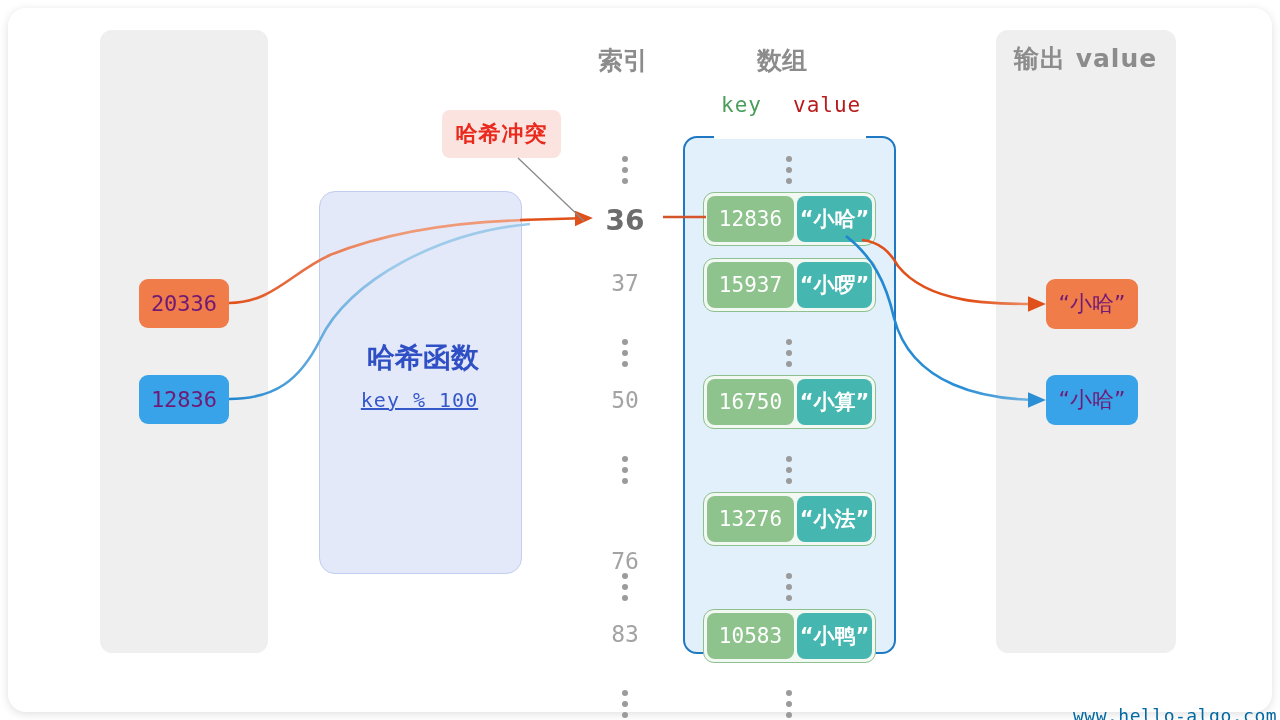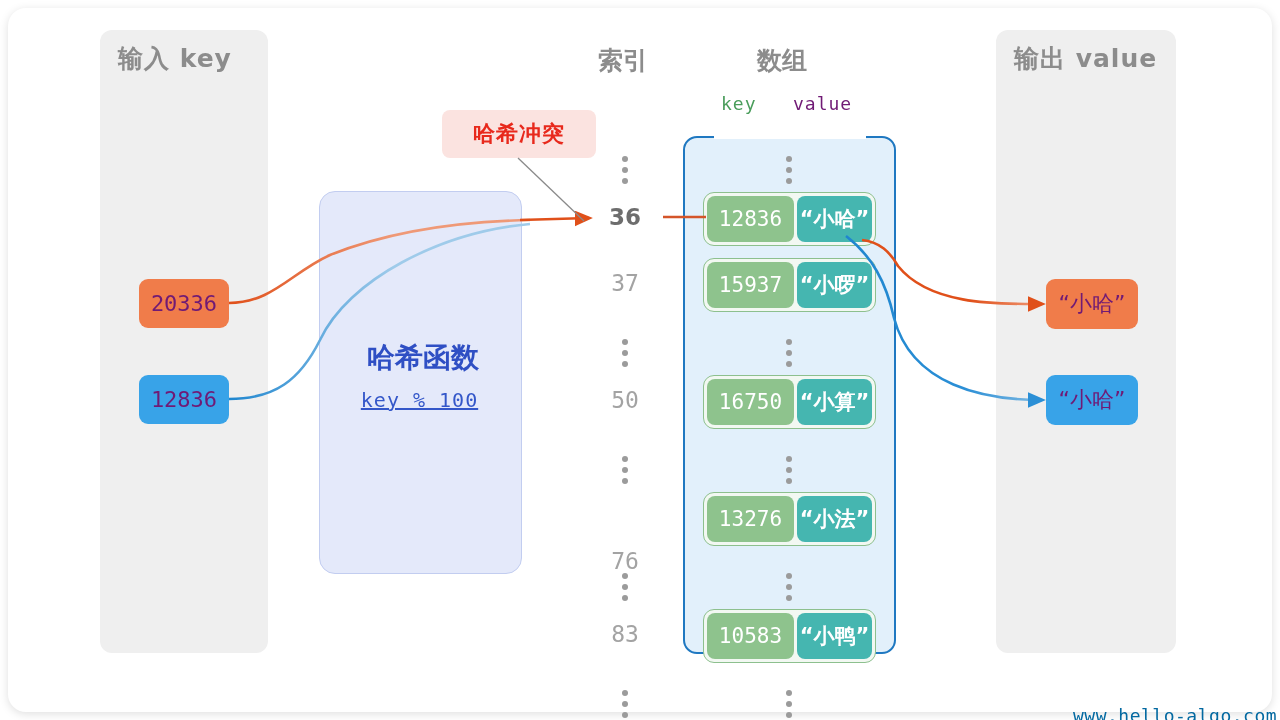--- a/index.html
+++ b/index.html
@@ -53,26 +53,26 @@
     color: #8c8c8c;
     font-size: 25px;
     white-space: nowrap;
   }
   #head-index { left: 598px; top: 44px; }
   #head-array { left: 757px; top: 44px; }
   .kv-head {
     position: absolute;
     top: 93px;
     font-family: "DejaVu Sans Mono", "Liberation Mono", monospace;
-    font-size: 18px;
+    font-size: 21px;
     letter-spacing: 1px;
     white-space: nowrap;
   }
   #head-key   { left: 721px; color: #4a9d5b; }
-  #head-value { left: 793px; color: #701a75; }
+  #head-value { left: 793px; color: #b91c1c; }
 
   
   .chip {
     position: absolute;
     border-radius: 9px;
     color: #701a75;
     display: flex;
     align-items: center;
     justify-content: center;
     font-size: 22px;
@@ -112,21 +112,21 @@
     font-size: 20px;
     font-family: "DejaVu Sans Mono", "Liberation Mono", monospace;
     letter-spacing: 1px;
     text-decoration: underline;
   }
 
   
   #collision-label {
     position: absolute;
     left: 442px; top: 110px;
-    width: 154px; height: 48px;
+    width: 119px; height: 48px;
     background: #fbe3e0;
     border-radius: 8px;
     display: flex;
     align-items: center;
     justify-content: center;
     color: #e8291c;
     font-size: 22px;
     font-weight: bold;
     letter-spacing: 1px;
   }
@@ -155,21 +155,21 @@
   
   .idx {
     position: absolute;
     width: 70px;
     text-align: center;
     left: 590px;
     font-size: 23px;
     color: #a3a3a3;
     font-family: "DejaVu Sans Mono", "Liberation Mono", monospace;
   }
-  .idx.active { color: #6d6d6d; font-weight: bold; font-family: "DejaVu Sans", sans-serif; font-size: 23px;}
+  .idx.active { color: #6d6d6d; font-weight: bold; font-family: "DejaVu Sans", sans-serif; font-size: 28px;}
   .dots {
     position: absolute;
     width: 18px;
     display: flex;
     flex-direction: column;
     align-items: center;
     gap: 5px;
   }
   .dots i {
     display: block;
@@ -225,21 +225,20 @@
   }
 </style>
 </head>
 <body>
 
 <div id="stage">
   <div class="frame"></div>
 
   <div class="panel" id="panel-input"></div>
   <div class="panel" id="panel-output"></div>
-  <div class="panel-title" id="title-input">输入 key</div>
   <div class="panel-title" id="title-output">输出 value</div>
 
   <div class="col-head" id="head-index">索引</div>
   <div class="col-head" id="head-array">数组</div>
   <div class="kv-head" id="head-key">key</div>
   <div class="kv-head" id="head-value">value</div>
 
   <div id="hash-box"></div>
   <div id="hash-title">哈希函数</div>
   <div id="hash-formula">key % 100</div>

